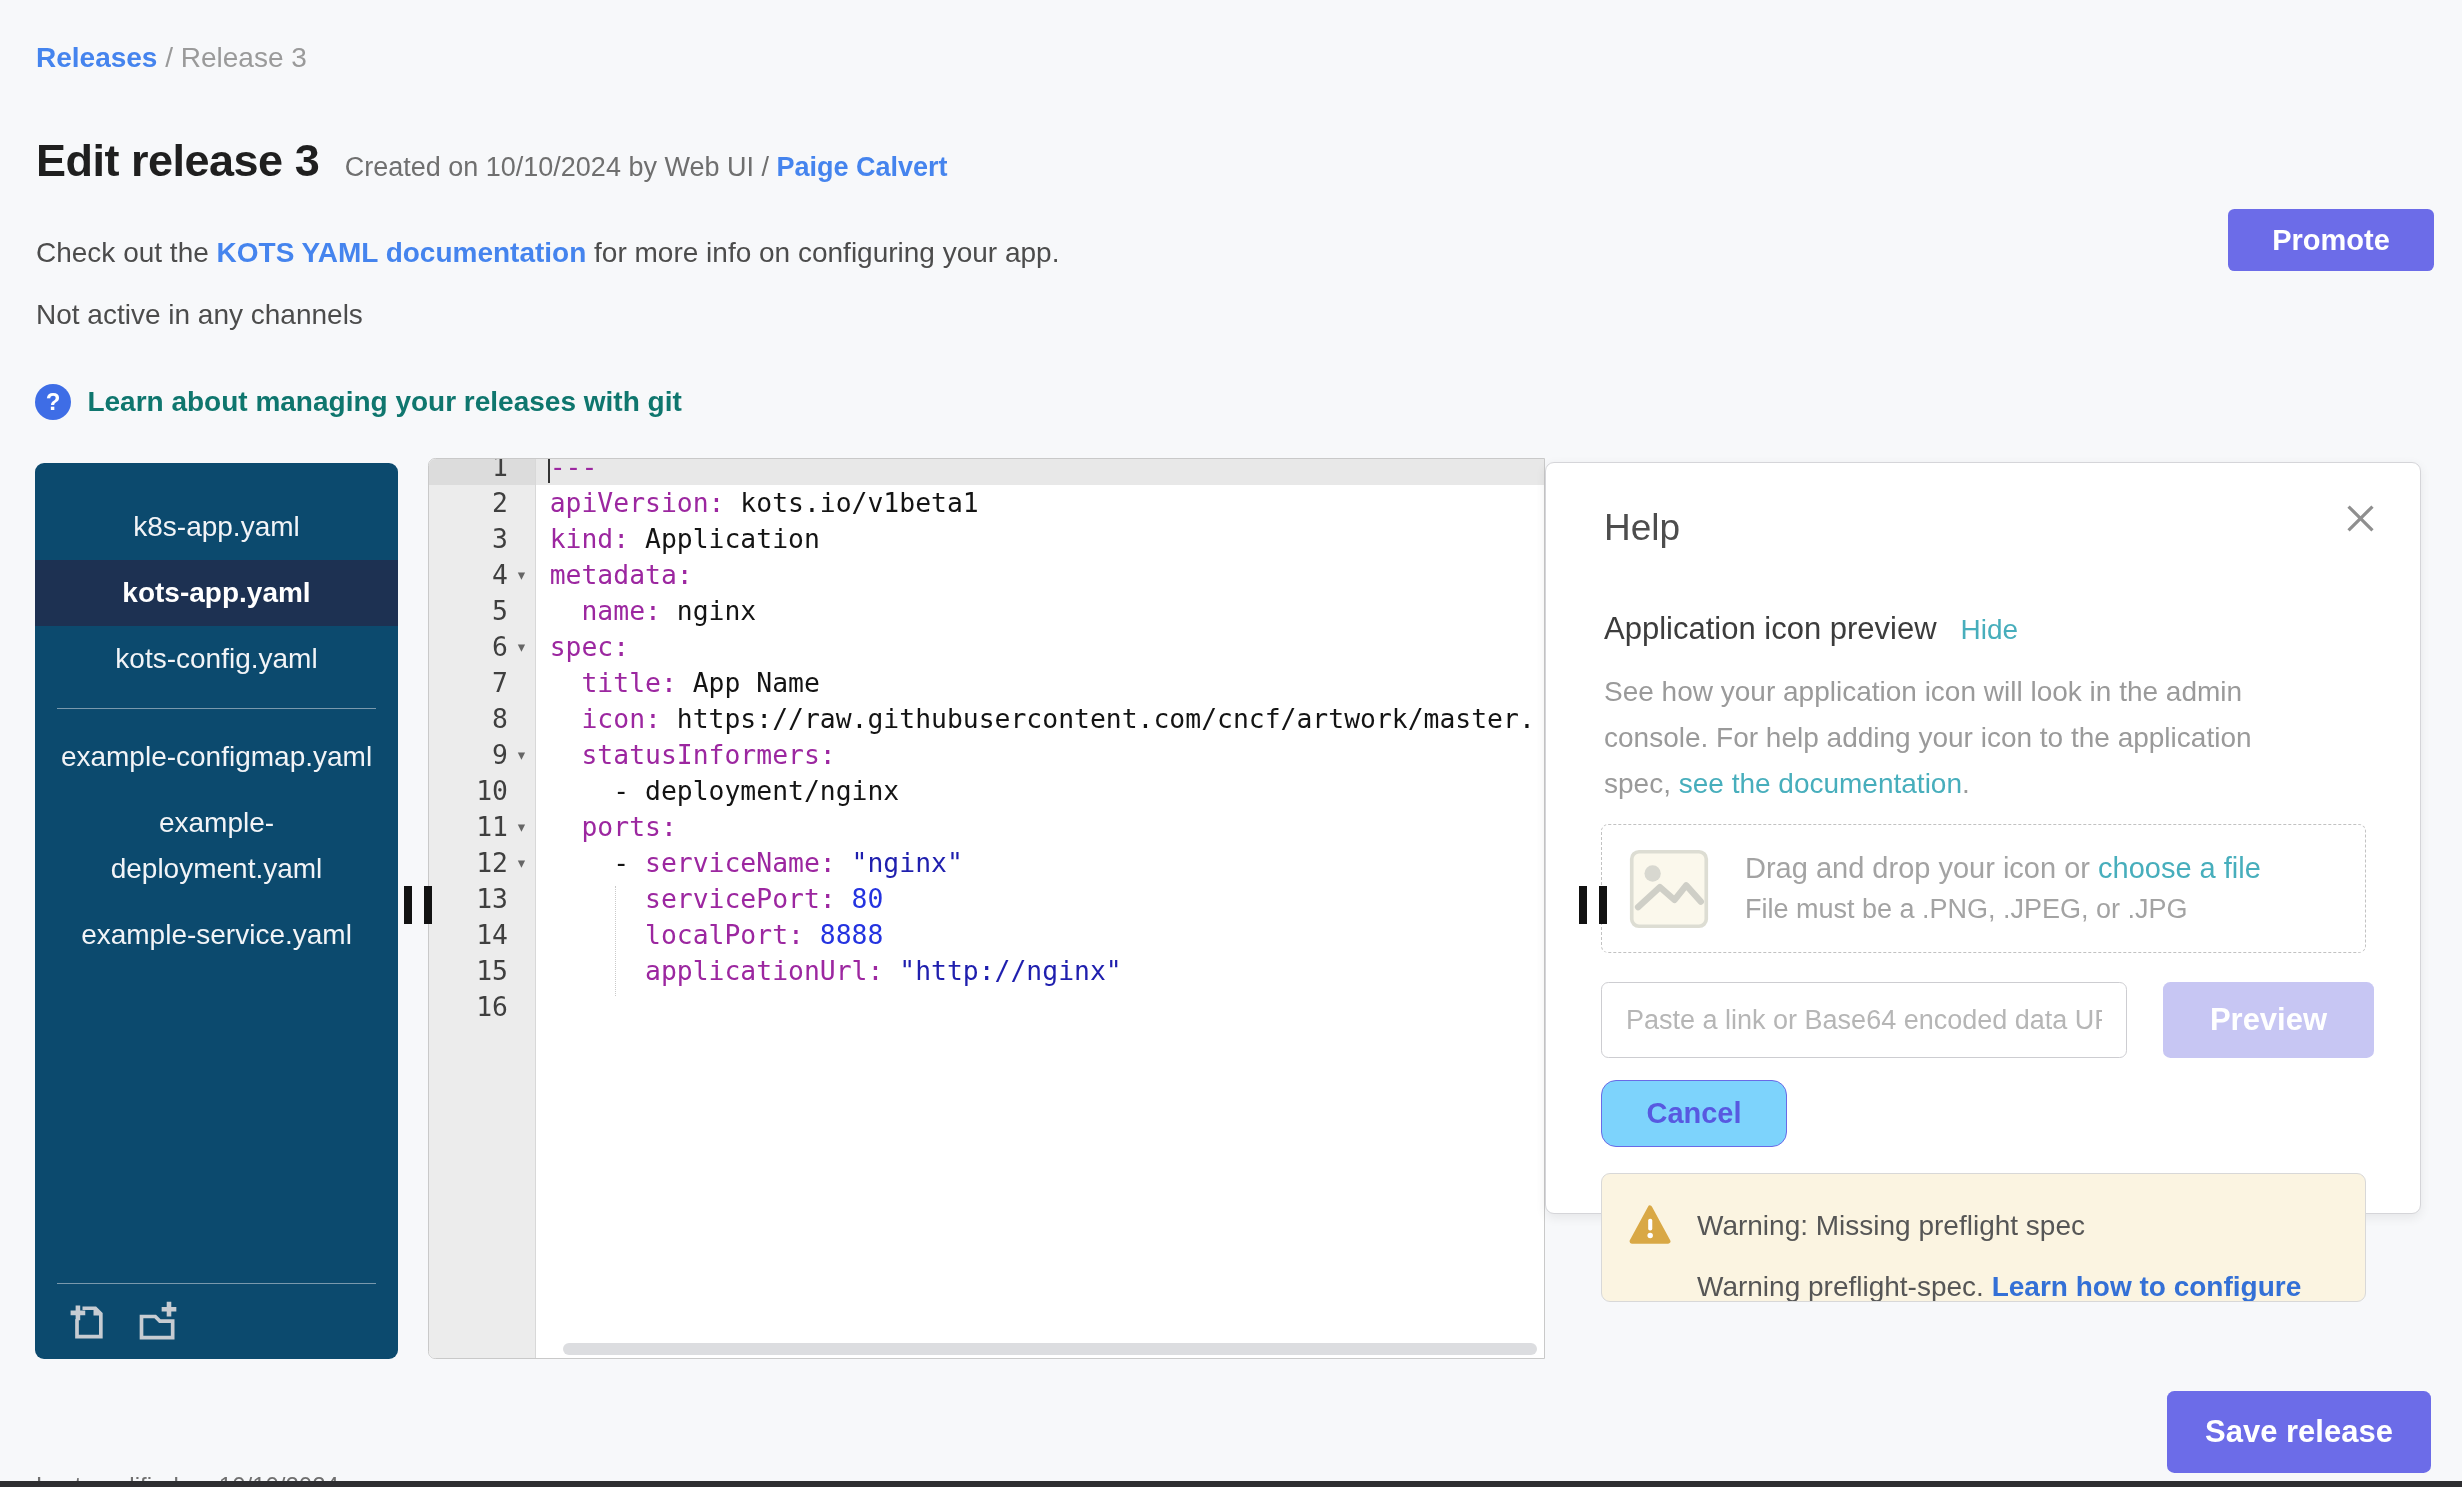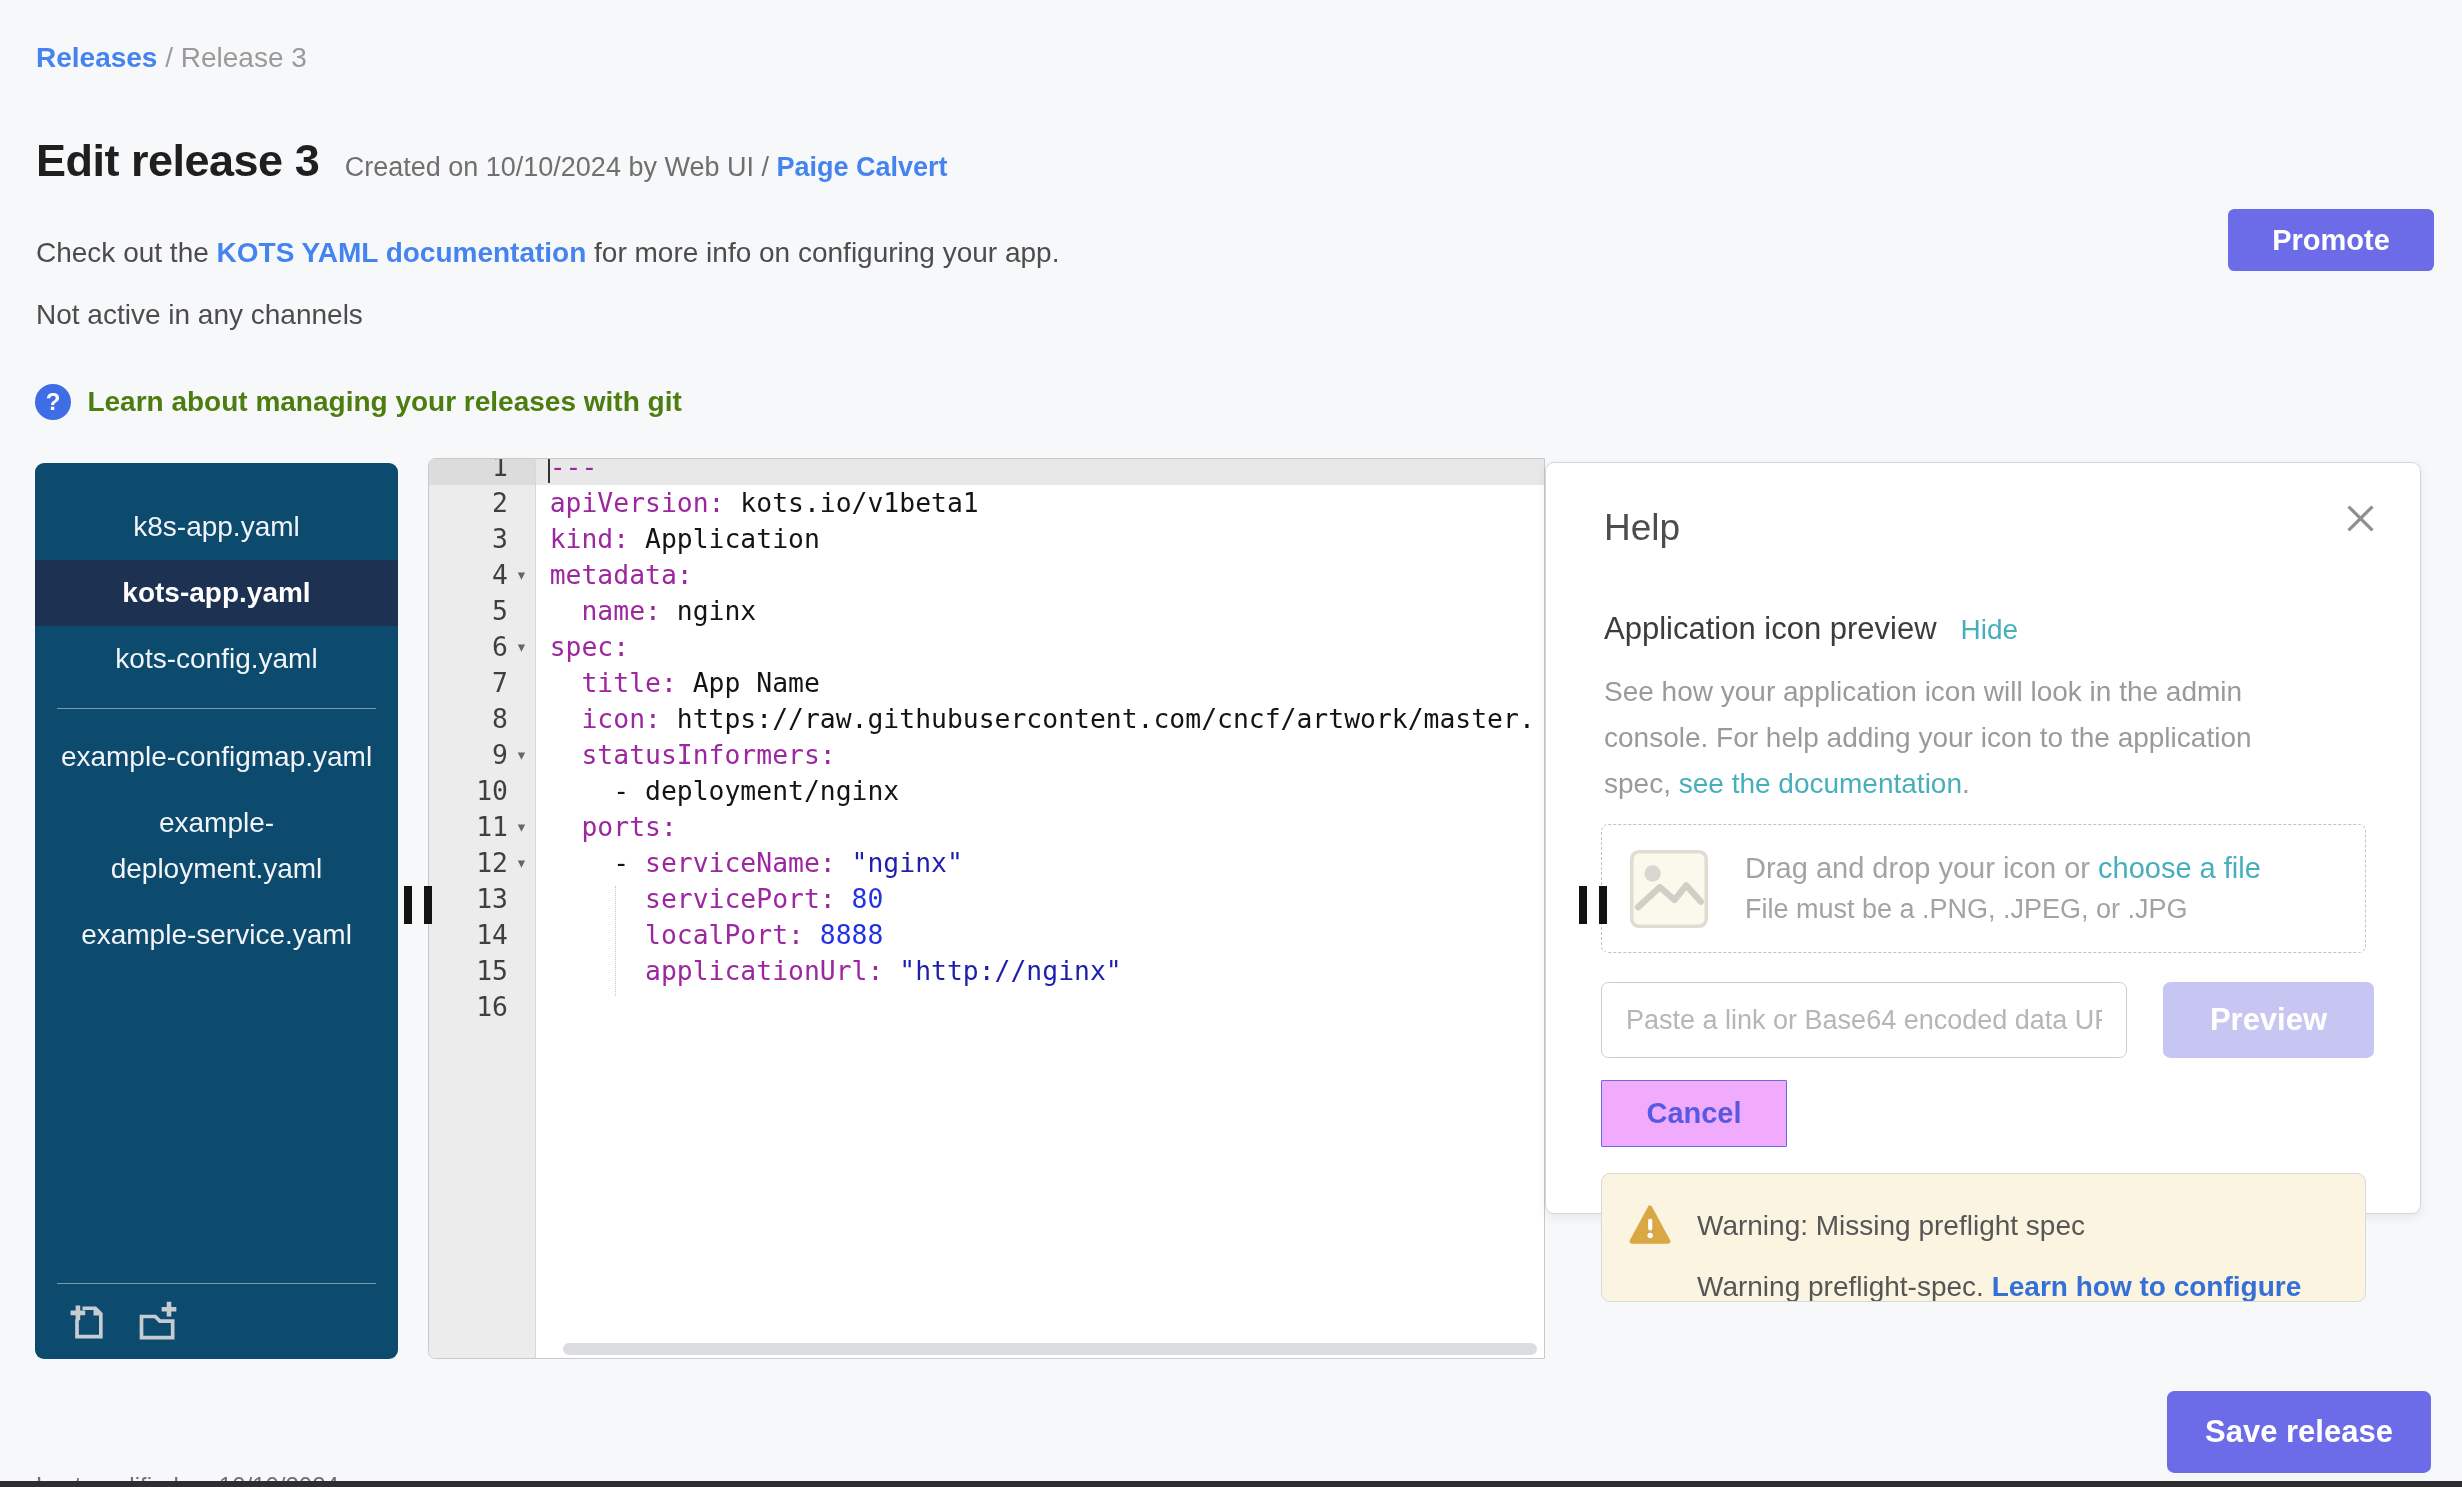--- a/index.html
+++ b/index.html
@@ -19,21 +19,21 @@
   .created-meta .author-link { color:#4584ee; font-weight:600; }
   .intro-line { position:absolute; left:36px; top:237px; font-size:28px; color:#4c4c4c; }
   .intro-line .doc-link { color:#4584ee; font-weight:600; }
   .promote-btn { position:absolute; left:2228px; top:209px; width:206px; height:62px;
     background:#6c6ce8; border:none; border-radius:6.4px; color:#fff; font-size:29px; font-weight:700;
     font-family:"Liberation Sans",sans-serif; cursor:pointer; }
   .channel-status { position:absolute; left:36px; top:299px; font-size:28px; color:#4c4c4c; }
   .git-row { position:absolute; left:35px; top:384px; display:flex; align-items:center; gap:16.4px; }
   .q-circle { width:36px; height:36px; border-radius:50%; background:#3e6de6; color:#fff;
     font-size:24px; font-weight:700; display:flex; align-items:center; justify-content:center; }
-  .git-link { font-size:28px; color:#4d7c0f; font-weight:600; }
+  .git-link { font-size:28px; color:#0f766e; font-weight:600; }
 
   
   .sidebar { position:absolute; left:35px; top:463px; width:363px; height:896px;
     background:#0c4a6e; border-radius:9px;text-align:center; }
   .file-list { padding-top:31px; }
   .file-item { font-size:28px; line-height:46px; padding:10px 24px; color:#f2f4f7;
     cursor:pointer; overflow-wrap:break-word; }
   .file-item.selected { background:#1d3152; font-weight:700; color:#ffffff; }
   .file-divider { border-top:0.9px solid rgba(213,218,225,0.55); margin:15.5px 22px; }
   .sidebar-footer { position:absolute; left:22px; right:22px; bottom:0; height:76px;
@@ -90,22 +90,22 @@
   .dz-line1 .teal-link { color:#47aebc; }
   .dz-line2 { font-size:27px; color:#a3a3a3; margin-top:9px; }
   .link-input { position:absolute; left:55px; top:519px; width:526px; height:76px;
     border:1.8px solid #cdcdd1; border-radius:7.3px; font-size:27px; padding:0 24px; color:#444;
     font-family:"Liberation Sans",sans-serif; background:#fff; }
   .link-input::placeholder { color:#b6b6b6; }
   .preview-btn { position:absolute; left:617px; top:519px; width:211px; height:76px;
     background:#c7c6f3; color:#fff; font-size:31px; font-weight:700; border:none; border-radius:7.3px;
     font-family:"Liberation Sans",sans-serif; cursor:pointer; }
   .cancel-btn { position:absolute; left:55px; top:617px; width:186px; height:67px;
-    background:#f0abfc; border:1.8px solid #6a6ae6; color:#5859e0; font-size:29px; font-weight:700;
-    border-radius:1px; font-family:"Liberation Sans",sans-serif; cursor:pointer; }
+    background:#7dd3fc; border:1.8px solid #6a6ae6; color:#5859e0; font-size:29px; font-weight:700;
+    border-radius:15px; font-family:"Liberation Sans",sans-serif; cursor:pointer; }
   .warning-box { position:absolute; left:55px; top:710px; width:765px; height:129px;
     background:#fbf4e1; border:0.9px solid #d8d8d8; border-radius:9px; overflow:hidden; }
   .warn-icon { position:absolute; left:27px; top:31px; width:42px; height:40px; }
   .warn-title { position:absolute; left:95px; top:36px; font-size:28px; color:#565656;text-align:center; }
   .warn-line2 { position:absolute; left:95px; top:97px; font-size:28px; color:#565656; }
   .warn-line2 .warn-link { color:#3470d6; font-weight:600; }
 
   
   .last-modified { position:absolute; left:36px; top:1472px; font-size:24px; color:#6f6f6f; }
   .save-btn { position:absolute; left:2167px; top:1391px; width:264px; height:82px;

